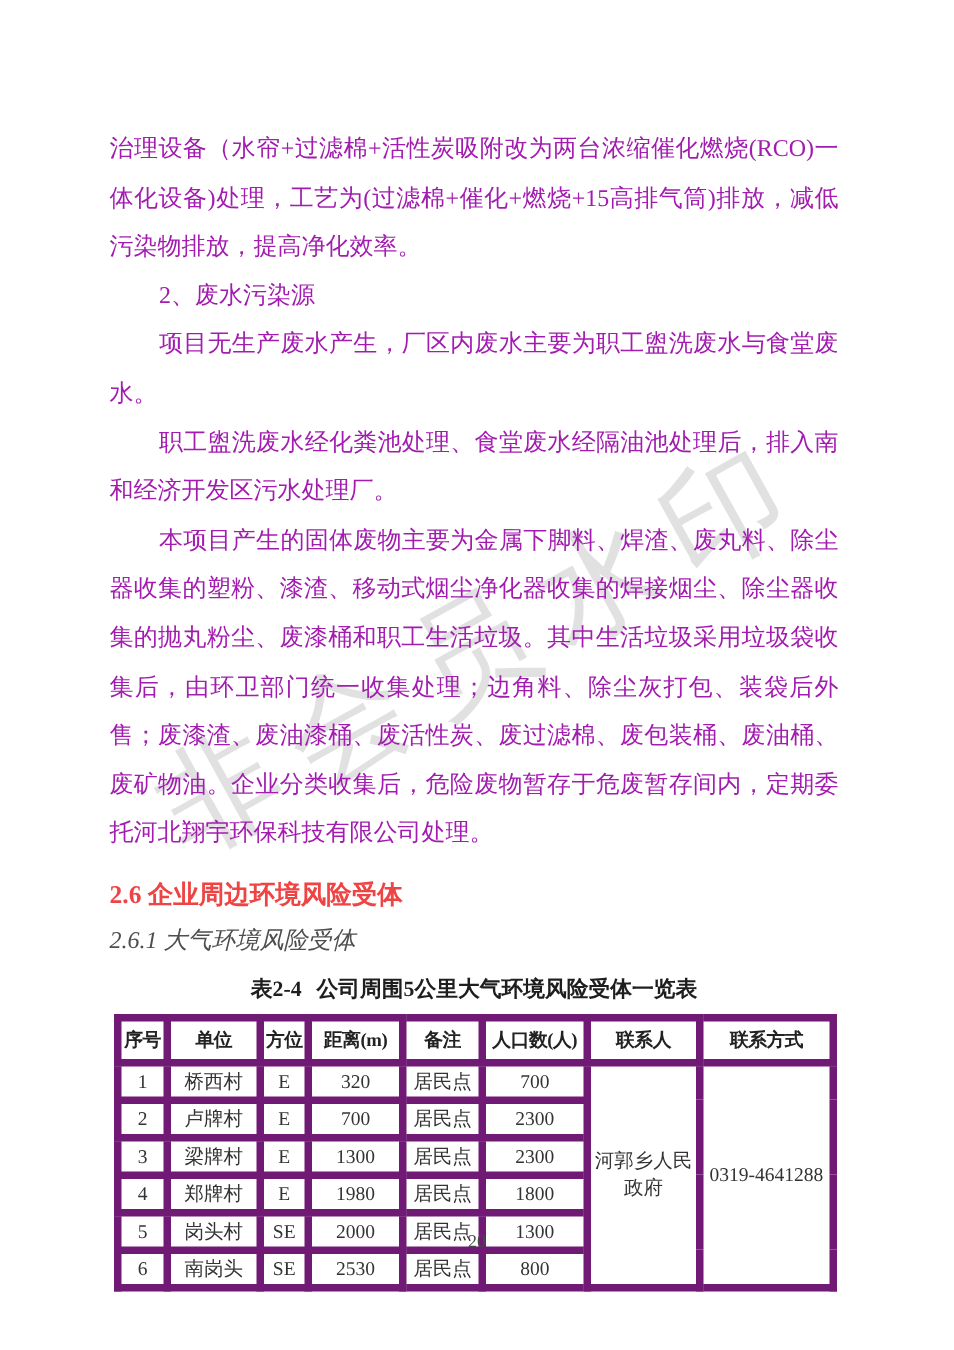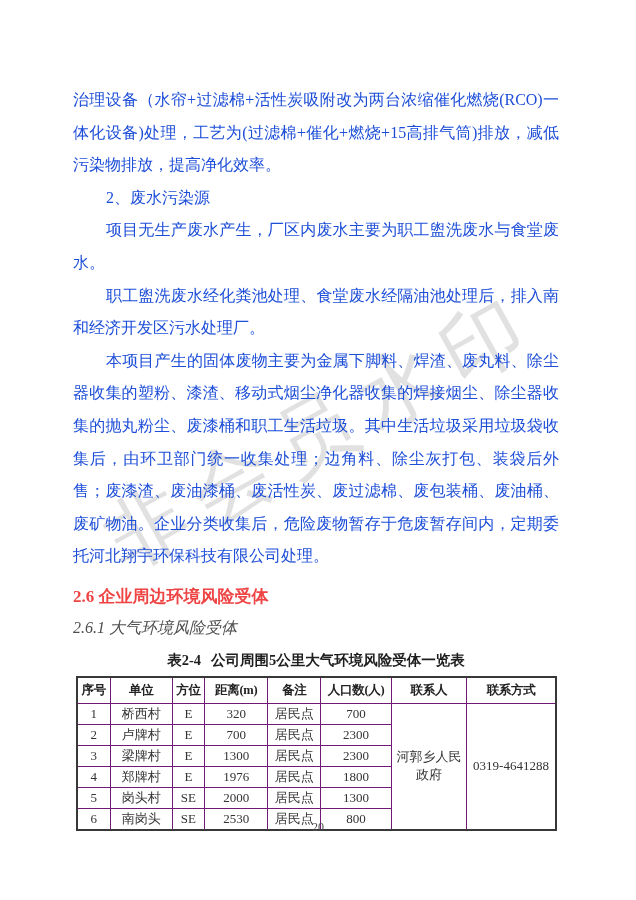--- a/index.html
+++ b/index.html
@@ -12,42 +12,42 @@
   .watermark {
     position:absolute; left:322px; top:432px;
     transform:translate(-50%,-50%) rotate(-29deg);
     font-size:80px; letter-spacing:16px; white-space:nowrap;
     color:rgba(188,188,188,0.45); z-index:0; pointer-events:none;
     font-family:"Liberation Sans","DejaVu Sans",sans-serif;
   }
   .content { position:absolute; left:73px; top:84px; width:486px; z-index:1; }
   p.body {
     margin:0; font-size:16px; line-height:32.6px;
-    text-align:justify; color:#1d4ed8;
+    text-align:justify; color:#a21caf;
   }
   p.indent { text-indent:33px; }
   .h1 {
     font-size:17px; font-weight:bold; color:#ef4444;
     margin:9px 0 1px 0; line-height:30px;
   }
   .h2 {
     font-size:16px; font-weight:normal; color:#4e4e4e;
     margin:1px 0 0 0; line-height:30px;font-style:italic;
   }
   .caption {
     text-align:center; font-weight:bold; font-size:14.5px;
     color:#1e1e1e; margin:7px 0 6px 0; line-height:20px;
   }
   .caption-label { margin-right:10px; }
   table.risk {
     border-collapse:collapse; table-layout:fixed; width:481px;
     margin-left:3px; border:2px solid #383838;
   }
   table.risk th, table.risk td {
-    border:1px solid #701a75; text-align:center; vertical-align:middle;
+    border:5px solid #701a75; text-align:center; vertical-align:middle;
     padding:0; overflow:hidden;
   }
   table.risk th {
     font-size:12.5px; font-weight:bold; color:#222; height:25px;
     letter-spacing:-0.3px;
   }
   table.risk td { font-size:13px; color:#333; height:20px; line-height:18px; }
   td.merge { font-size:13px; line-height:17px; padding:0 4px; word-break:break-all; }
   .pageno {
     position:absolute; top:820px; left:0; width:100%;
@@ -123,21 +123,21 @@
           <td>梁牌村</td>
           <td>E</td>
           <td>1300</td>
           <td>居民点</td>
           <td>2300</td>
         </tr>
         <tr>
           <td>4</td>
           <td>郑牌村</td>
           <td>E</td>
-          <td>1976</td>
+          <td>1980</td>
           <td>居民点</td>
           <td>1800</td>
         </tr>
         <tr>
           <td>5</td>
           <td>岗头村</td>
           <td>SE</td>
           <td>2000</td>
           <td>居民点</td>
           <td>1300</td>

